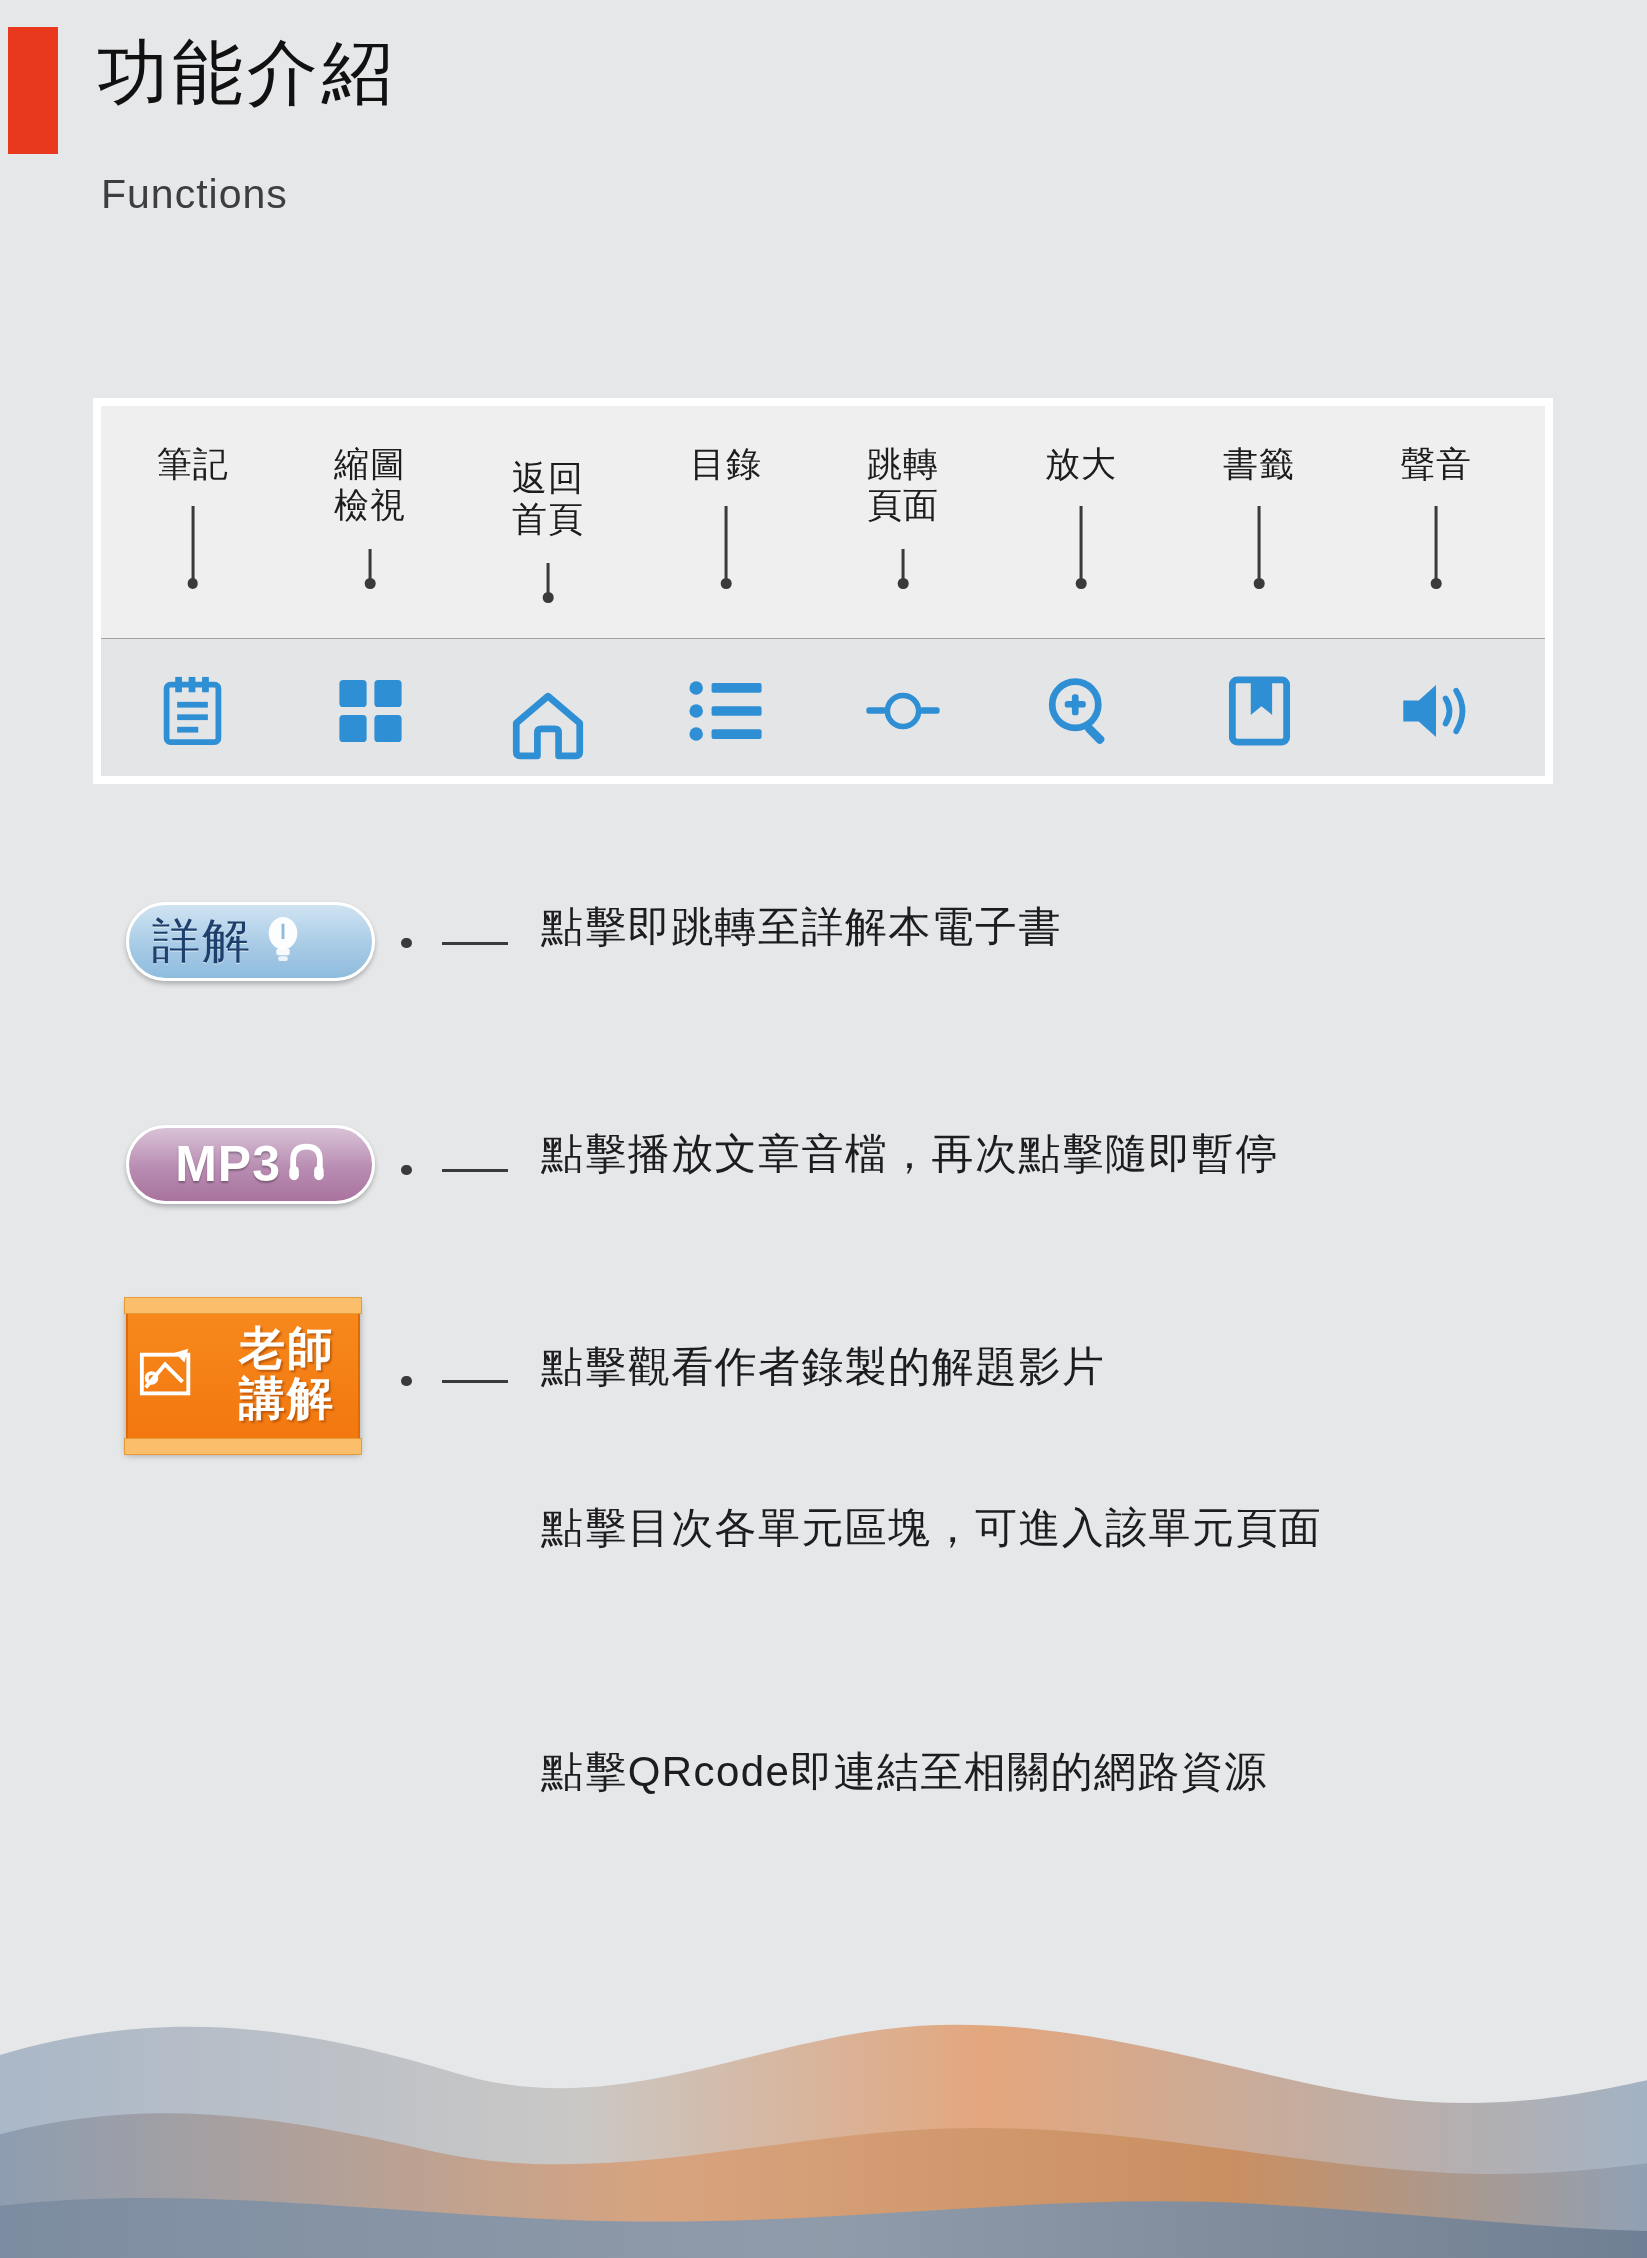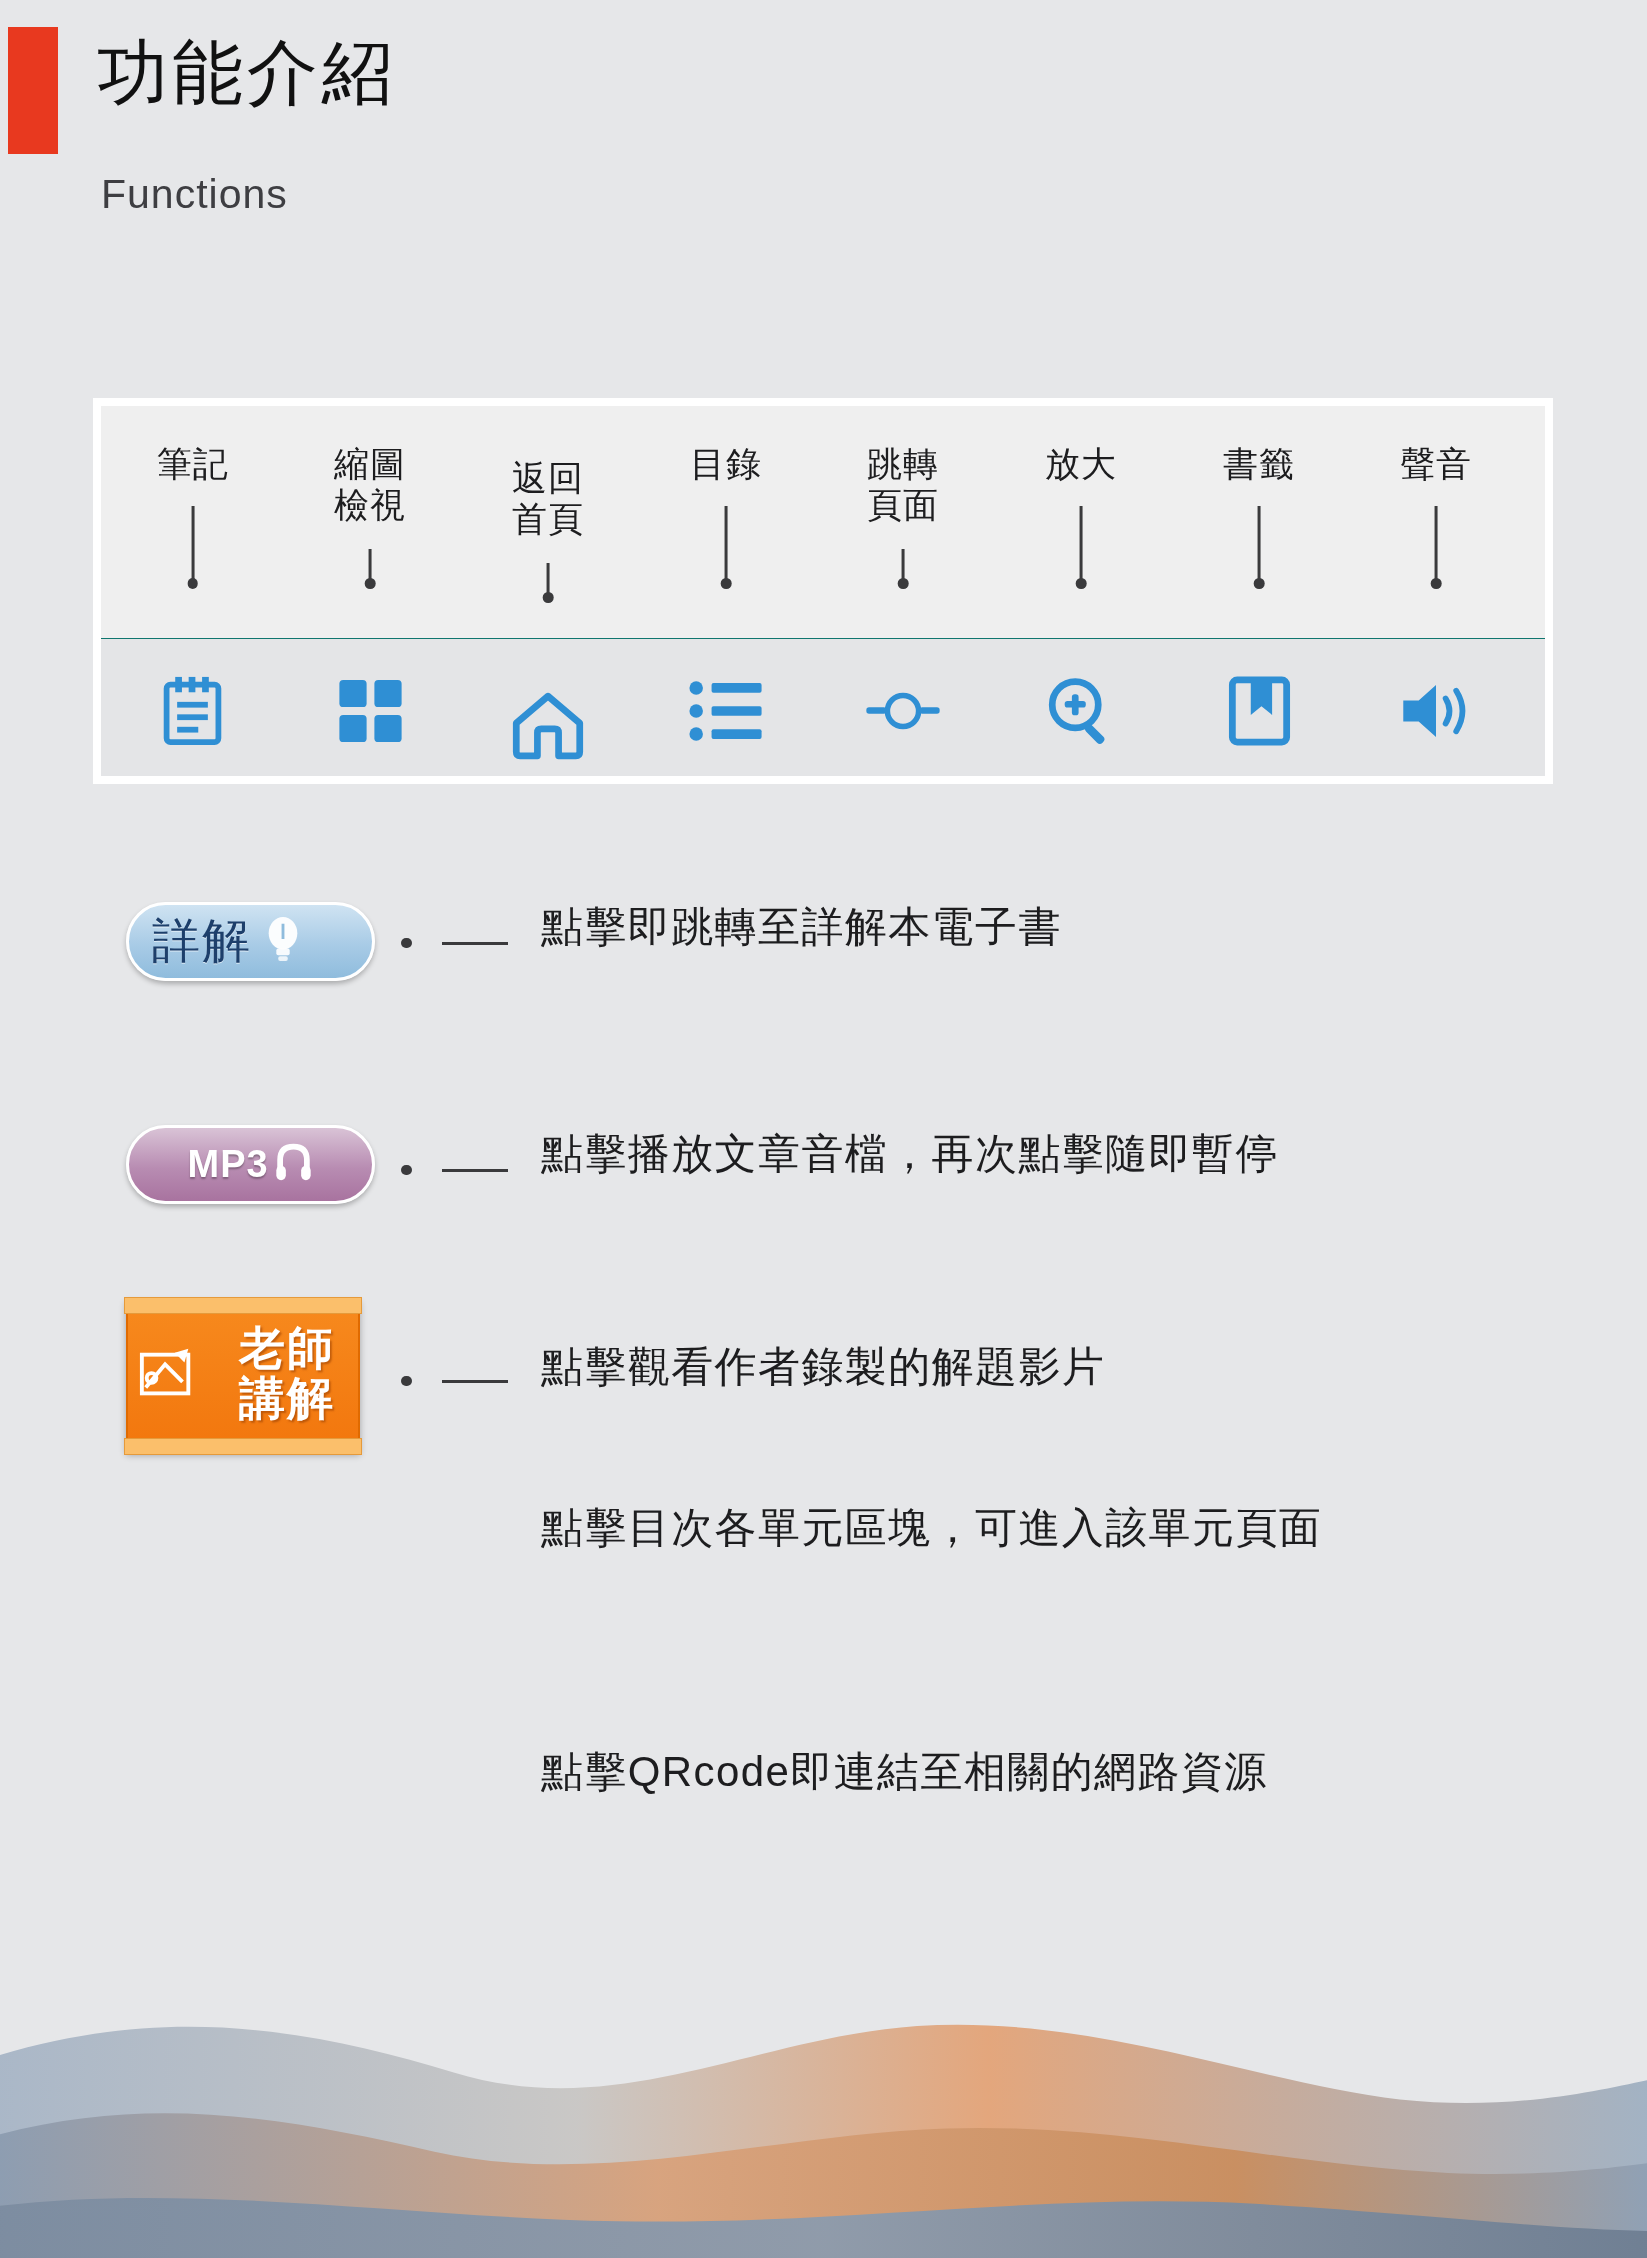--- a/index.html
+++ b/index.html
@@ -43,21 +43,21 @@
     color: #3e3e42;
     letter-spacing: 1px;
     line-height: 1;
   }
 
   
   .toolbar-panel {
     position: absolute;
     left: 93px; top: 398px;
     width: 1460px; height: 386px;
-    background: #0f766e;
+    background: #a3a3a3;
     border: 8.7px solid #ffffff;
   }
   .toolbar-top {
     position: absolute;
     left: 0; top: 0; right: 0;
     height: 232px;
     background: #efefef;
   }
   .toolbar-bottom {
     position: absolute;
@@ -183,21 +183,21 @@
     border-radius: 40px;
     background: linear-gradient(180deg,#d9c3d6 0%,#b88cb2 55%,#a8739f 100%);
     border: 3.9px solid #ffffff;
     box-shadow: 0 2.9px 5.8px rgba(0,0,0,.25);
     display: flex;
     align-items: center;
     justify-content: center;
     gap: 5.8px;
   }
   .badge-mp3 .txt {
-    font-size: 38px;
+    font-size: 50px;
     font-weight: 700;
     color: #ffffff;
     letter-spacing: 1px;
     line-height: 1;
     text-shadow: 0 1.9px 1.9px rgba(0,0,0,.3);
   }
 
   
   .badge-teacher {
     position: relative;

